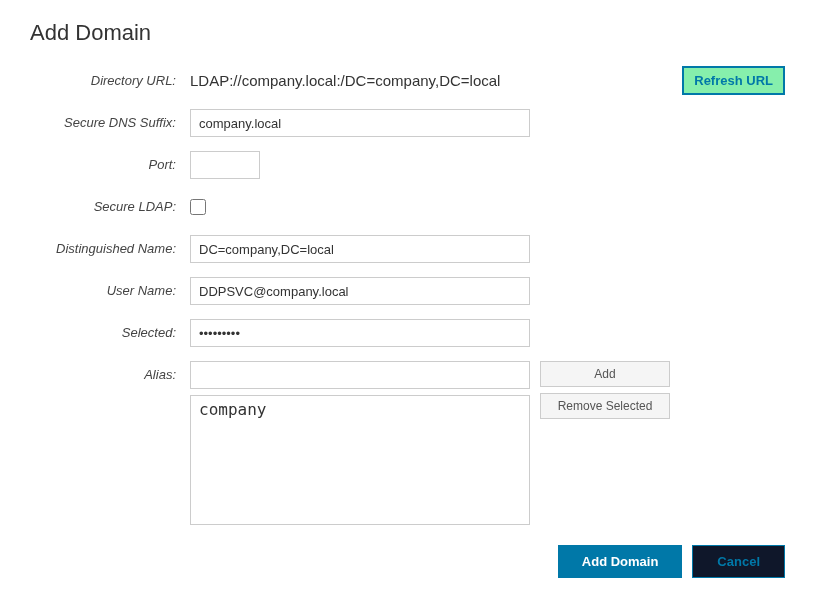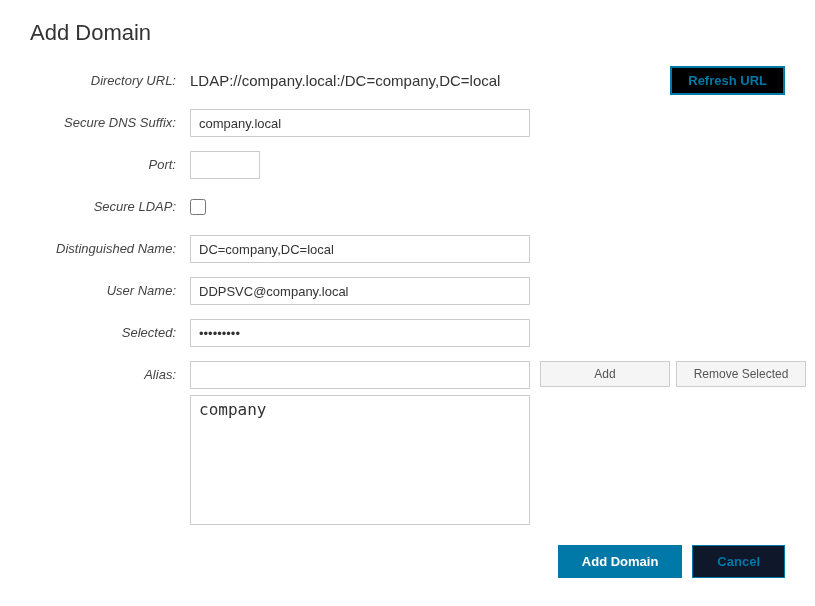--- a/index.html
+++ b/index.html
@@ -63,23 +63,23 @@
     input.port-input {
       width: 70px;
     }
     input[type="checkbox"] {
       width: 16px;
       height: 16px;
       cursor: pointer;
     }
     .refresh-btn {
       border: 2px solid #0078a8;
-      background: #000000;
+      background: #86efac;
       color: #0078a8;
-      padding: 5px 16px;
+      padding: 5px 10px;
       font-size: 13px;
       cursor: pointer;
       font-weight: 600;
       white-space: nowrap;
     }
     .alias-area {
       display: flex;
       flex-direction: column;
       width: 340px;
     }
@@ -87,21 +87,21 @@
       display: flex;
       align-items: center;
       margin-bottom: 6px;
     }
     .alias-input-row input[type="text"] {
       width: 100%;
       flex: 1;
     }
     .alias-buttons {
       display: flex;
-      flex-direction: row;
+      flex-direction: column;
       margin-left: 10px;
       gap: 6px;
       border-radius: 11px;
     }
     .side-btn {
       border: 1px solid #ccc;
       background: #f5f5f5;
       color: #555;
       padding: 5px 10px;
       font-size: 12px;

